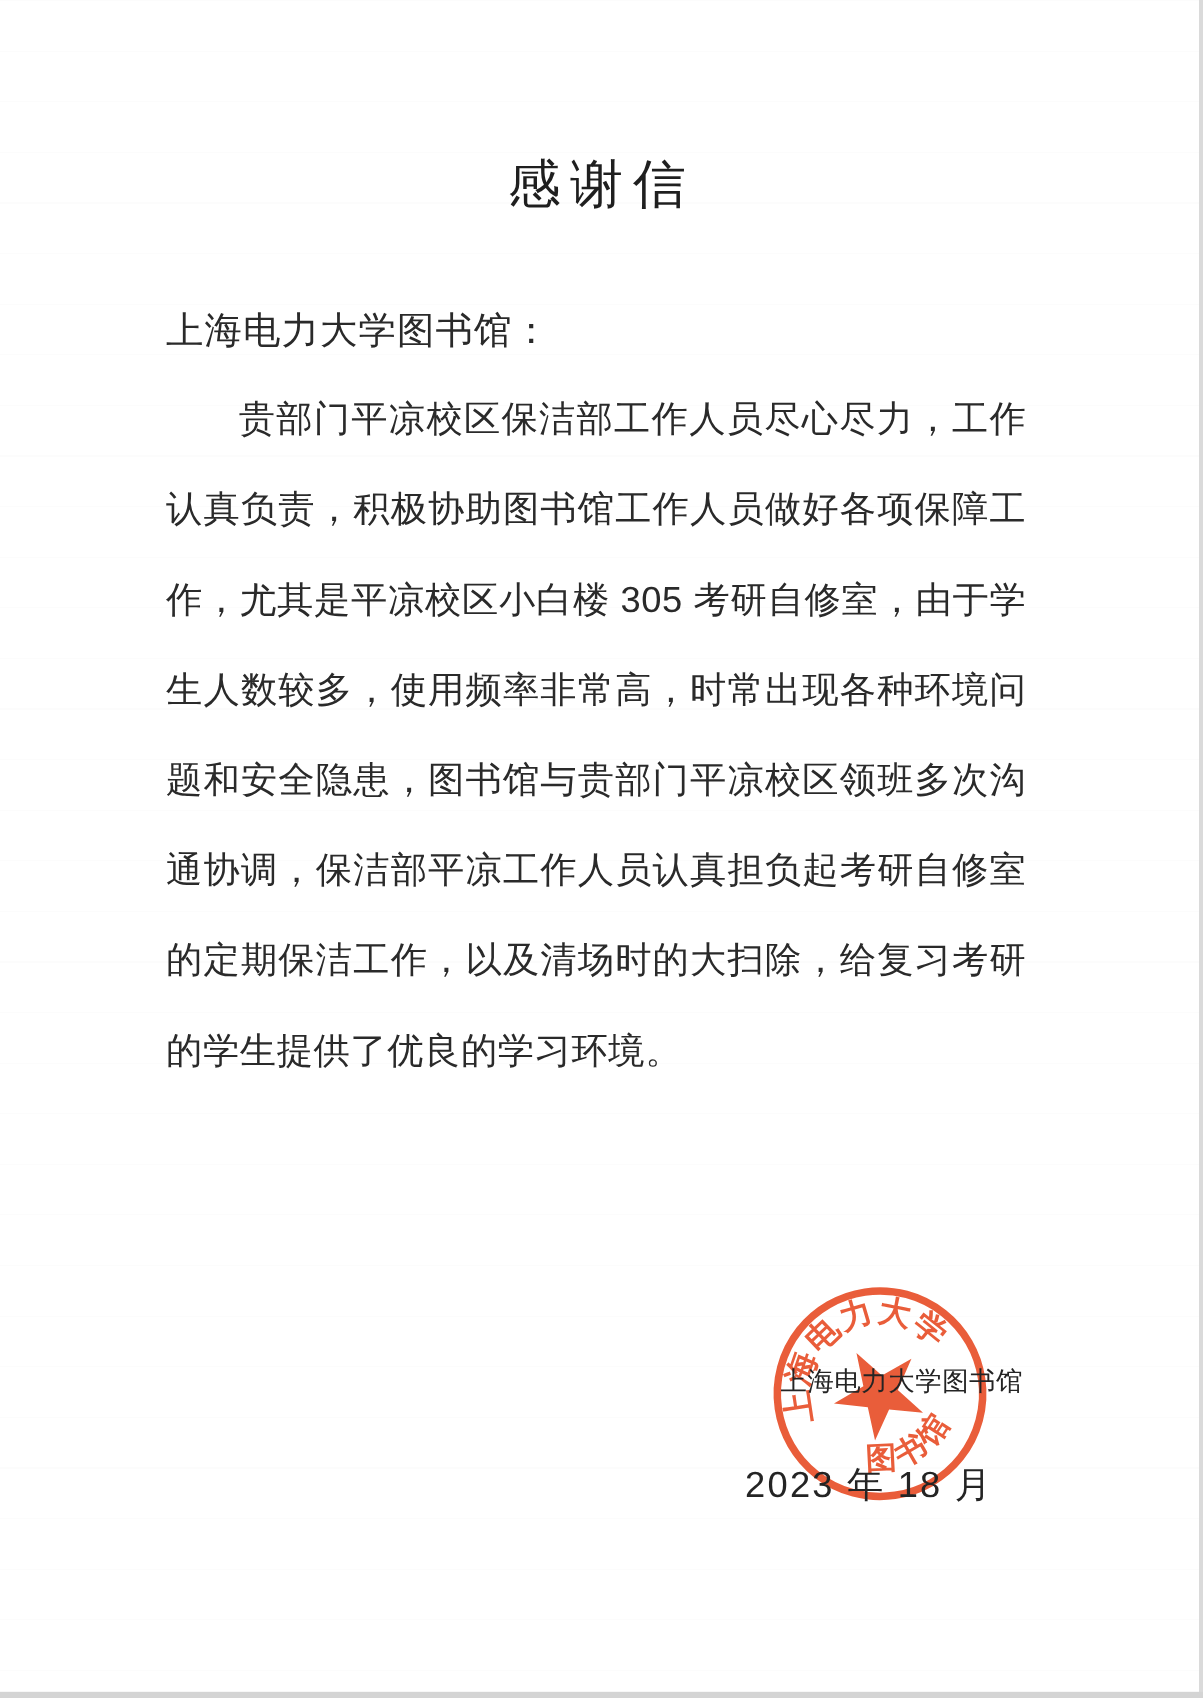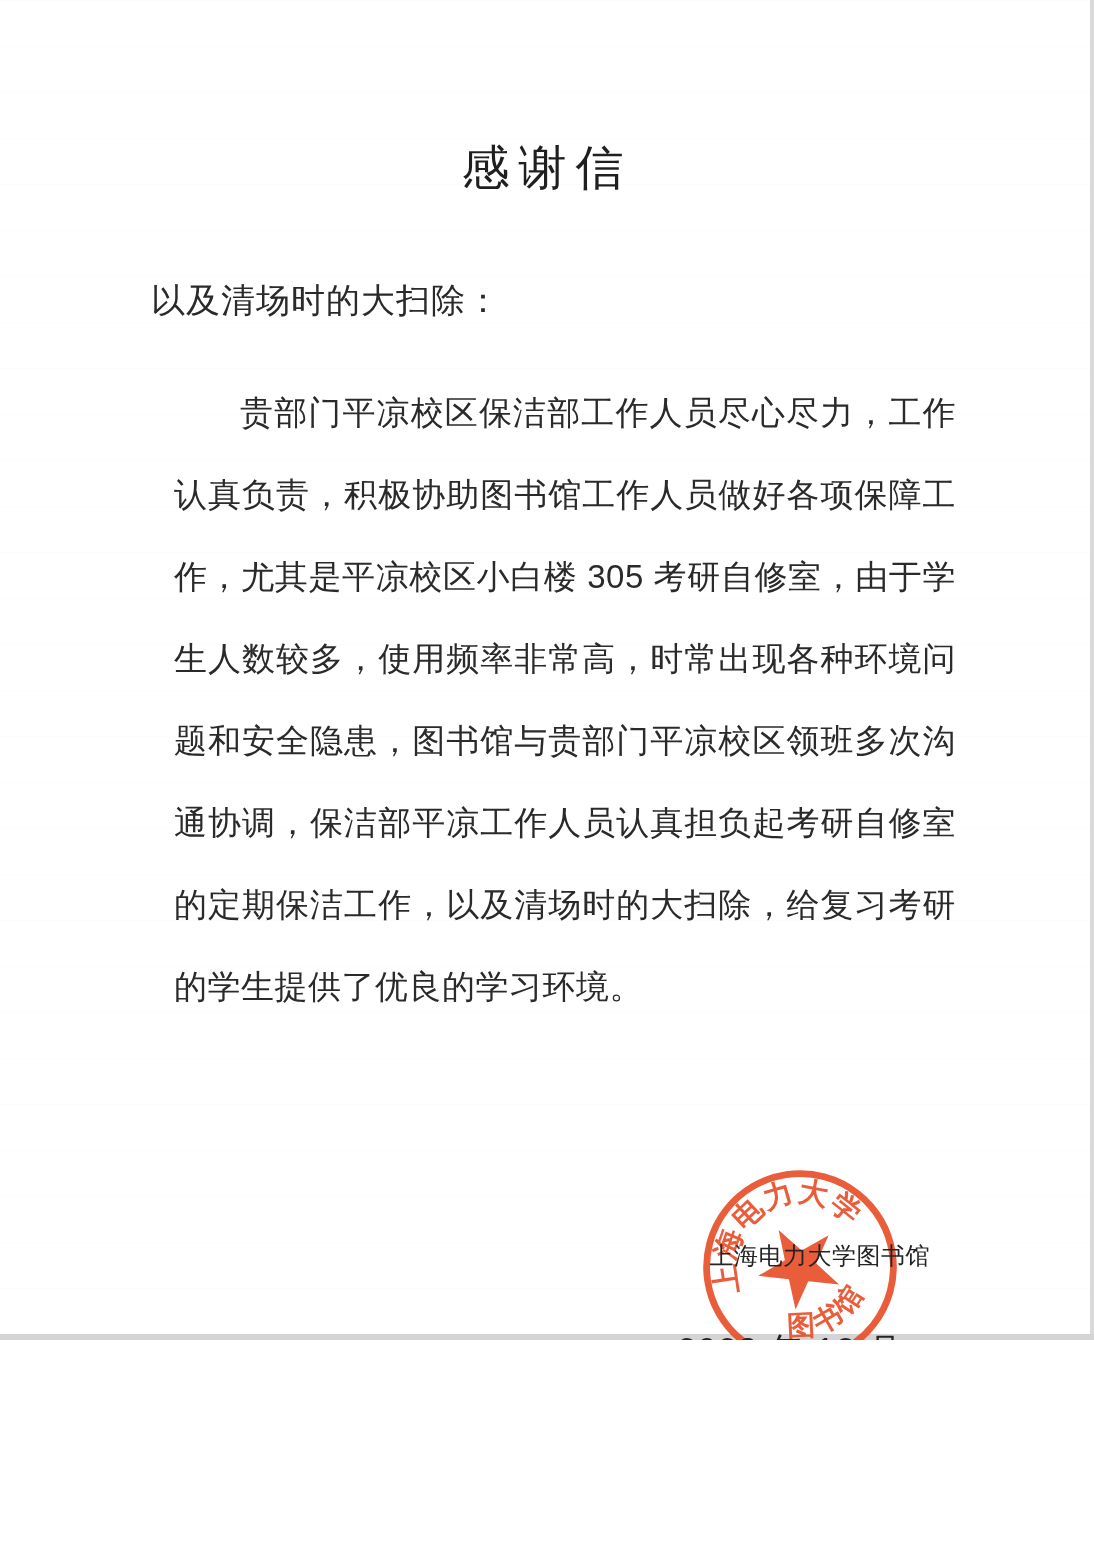--- a/index.html
+++ b/index.html
@@ -4,21 +4,21 @@
 <style>
   html, body {
     margin: 0;
     padding: 0;
     background: #ffffff;
     font-family: "Liberation Sans", sans-serif;
   }
   .page {
     position: relative;
     width: 1094px;
-    height: 1340px;
+    height: 1544px;
     background: #ffffff;
     
     background-image: repeating-linear-gradient(
       to bottom,
       rgba(0,0,0,0.012) 0px, rgba(0,0,0,0.012) 1px,
       transparent 1px, transparent 46px
     );
     overflow: hidden;
     color: #262626;
   }
@@ -59,21 +59,21 @@
     left: 151px;
     width: 782px;
     margin: 0;
     font-size: 33px;
     line-height: 82px;
     letter-spacing: 0.5px;
     text-align: justify;
     text-indent: 2em;
     color: #2a2a2a;
   }
-  .para-1 { top: 372px; margin-left: 23px; }
+  .para-1 { top: 340px; }
   .para-2 { top: 952px; }
   .signature {
     position: absolute;
     top: 1240px;
     right: 164px;
     font-size: 24px;
     letter-spacing: 0.5px;
     color: #242424;
     z-index: 3;
   }
@@ -97,21 +97,21 @@
   }
   .stamp svg { width: 100%; height: 100%; }
 </style>
 </head>
 <body>
 
 <div class="page">
 
   <h1 class="title">感谢信</h1>
 
-  <div class="salutation">以及清场时的大扫除：</div>
+  <div class="salutation">上海电力大学图书馆：</div>
 
   <p class="para para-1">贵部门平凉校区保洁部工作人员尽心尽力，工作认真负责，积极协助图书馆工作人员做好各项保障工作，尤其是平凉校区小白楼 305 考研自修室，由于学生人数较多，使用频率非常高，时常出现各种环境问题和安全隐患，图书馆与贵部门平凉校区领班多次沟通协调，保洁部平凉工作人员认真担负起考研自修室的定期保洁工作，以及清场时的大扫除，给复习考研的学生提供了优良的学习环境。</p>
 
 
   <div class="stamp">
     <svg viewBox="0 0 220 220" xmlns="http://www.w3.org/2000/svg">
       <g transform="rotate(-30 110 110)" fill="none">
         <circle cx="110" cy="110" r="96" stroke="#e8502a" stroke-width="7"></circle>
         <polygon fill="#e8502a" points="110,66 120,96.25 151.8,96.4 126.2,115.25 135.9,145.6 110,127 84.1,145.6 93.8,115.25 68.2,96.4 100,96.25"></polygon>
         <path id="seal-arc-top" d="M 45.3,92.7 A 67,67 0 0 1 174.7,92.7"></path>

